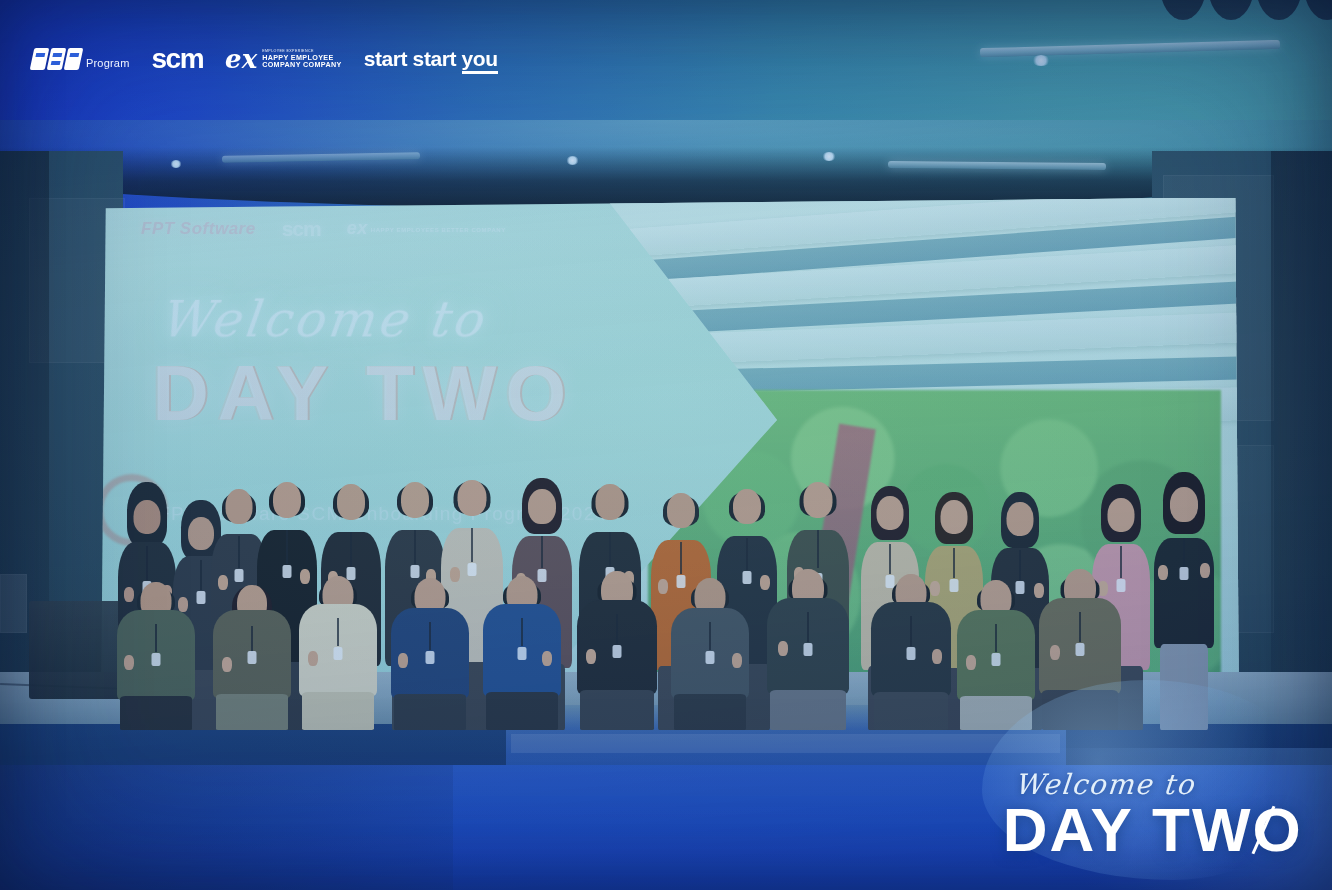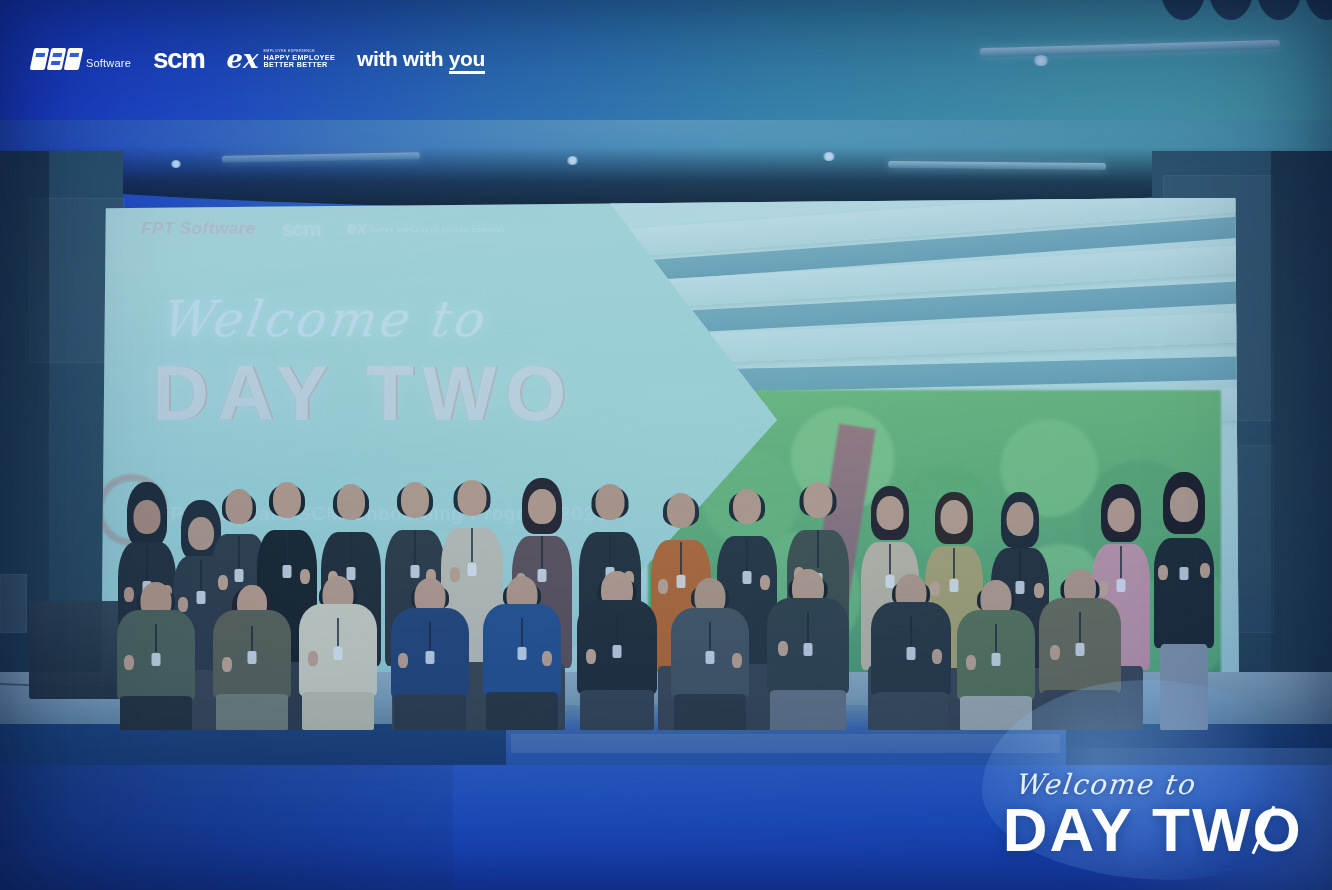--- a/index.html
+++ b/index.html
@@ -570,32 +570,32 @@
   <div class="cool-lift"></div>
   <div class="vignette"></div>
 
   <div class="logobar">
     <div class="lg-fpt">
       <span class="fpt-mark">
           <i></i>
           <i></i>
           <i></i>
         </span>
-      <span class="fpt-sw">Software</span>
+      <span class="fpt-sw">Program</span>
     </div>
     <div class="lg-scm">scm</div>
     <div class="lg-ex">
       <span class="ex-mark">ex</span>
       <span class="ex-txt">
         <span class="ex-tiny">EMPLOYEE EXPERIENCE</span>
         <span class="ex-l1">HAPPY EMPLOYEE</span>
-        <span class="ex-l2">BETTER BETTER</span>
+        <span class="ex-l2">COMPANY COMPANY</span>
       </span>
     </div>
-    <div class="lg-swy"><span>with with </span><u>you</u></div>
+    <div class="lg-swy"><span>start start </span><u>you</u></div>
   </div>
 
   <div class="wm">
     <div class="wm-blob"></div>
     <div class="wm-welcome">Welcome to</div>
     <div class="wm-day"><span>DAY TW</span><span class="slash">O</span></div>
   </div>
 
 </div>
 

